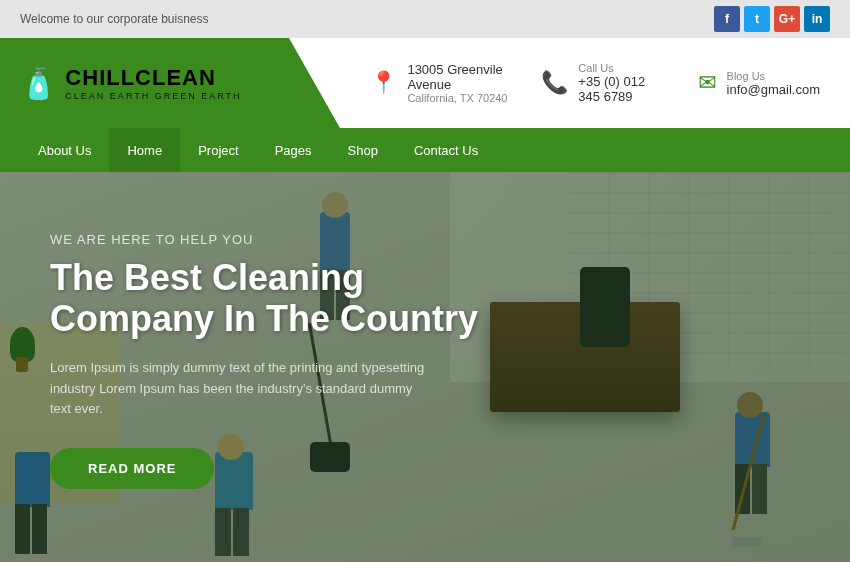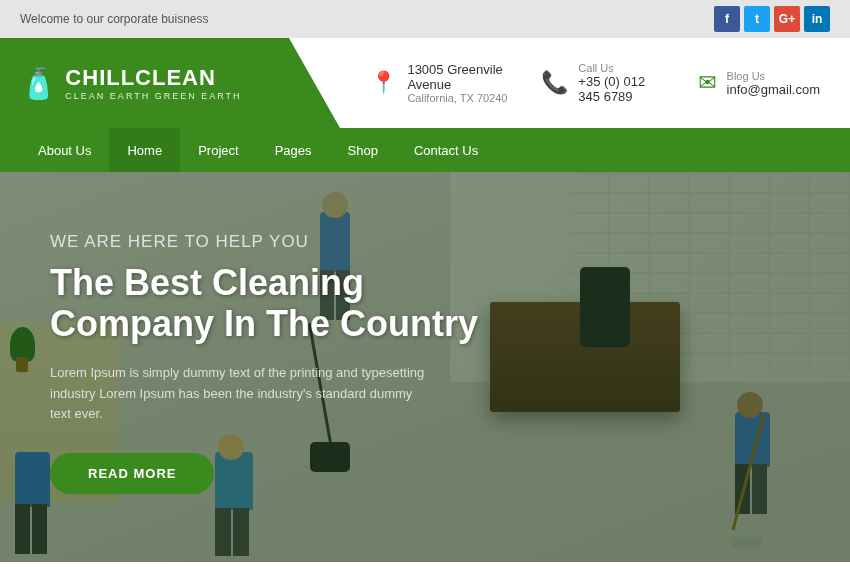--- a/index.html
+++ b/index.html
@@ -43,21 +43,21 @@
       align-items: center;
       padding: 0 20px;
       clip-path: polygon(0 0, 85% 0, 100% 100%, 0 100%);
       flex-shrink: 0;
     }
     .logo-icon {
       color: white;
       font-size: 30px;
       margin-right: 8px;
     }
-    .logo-text { color: #ffffff; }
+    .logo-text { color: #000000; }
     .logo-text .brand-name {
       font-size: 22px;
       font-weight: bold;
       letter-spacing: 1px;
       display: block;
     }
     .logo-text .tagline {
       font-size: 9px;
       letter-spacing: 2px;
       display: block;
@@ -134,21 +134,21 @@
     }
 
     .hero-content {
       position: relative;
       z-index: 10;
       padding: 60px 50px 30px 50px;
       max-width: 560px;
     }
     .hero-subtitle {
       color: #e0e0e0;
-      font-size: 17px;
+      font-size: 13px;
       font-weight: 400;
       letter-spacing: 1px;
       text-transform: uppercase;
       margin-bottom: 10px;
     }
     .hero-title {
       color: white;
       font-size: 36px;
       font-weight: 800;
       line-height: 1.15;

